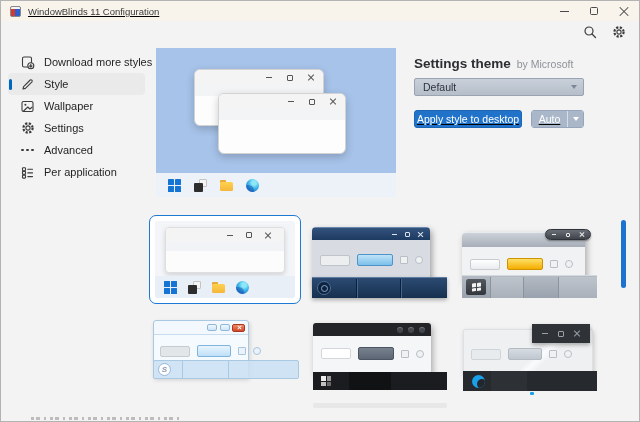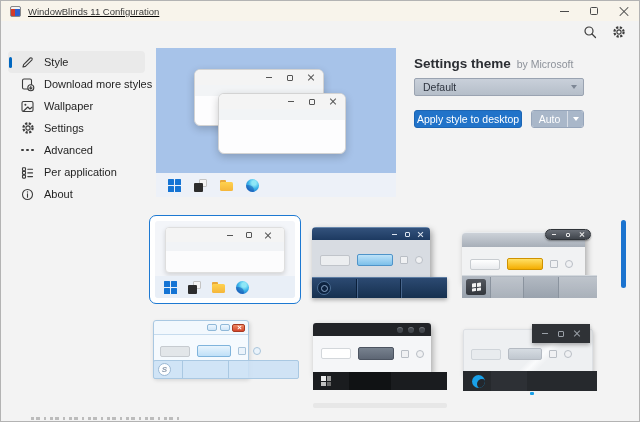--- a/index.html
+++ b/index.html
@@ -66,21 +66,21 @@
   
   .theme-panel{position:absolute;left:413px;top:55px;width:172px;}
   .tp-title-row{display:flex;align-items:baseline;gap:6px;}
   .tp-title{font-size:13.5px;font-weight:bold;color:#2b2e33;}
   .tp-author{font-size:10.5px;color:#8d929a;}
   .tp-sub-label{font-size:11px;color:#4b5057;margin-top:11px;}
   .tp-dropdown{margin-top:7px;width:170px;height:18px;background:linear-gradient(#c9d0da,#b5bec9);border:1px solid #9aa3b1;border-radius:2px;display:flex;align-items:center;box-sizing:border-box;}
   .tp-dd-value{font-size:10.5px;color:#2f3540;padding-left:8px;flex:1;}
   .tp-dd-chev{width:18px;display:flex;align-items:center;justify-content:center;}
   .tri-down{width:0;height:0;border-left:3.5px solid transparent;border-right:3.5px solid transparent;border-top:4.5px solid #7d8795;}
-  .tp-buttons{margin-top:14px;display:flex;gap:9px;}
+  .tp-buttons{margin-top:14px;display:flex;gap:9px;text-decoration:underline;}
   .btn-apply{width:108px;height:18px;background:#2173c9;border:1px solid #1b65b4;border-radius:3px;color:#fff;font-size:10.5px;display:flex;align-items:center;justify-content:center;box-sizing:border-box;}
   .btn-auto{display:flex;height:18px;border-radius:3px;overflow:hidden;border:1px solid #96a5ba;box-sizing:border-box;}
   .btn-auto-main{width:35px;background:#a9b7c9;color:#fff;font-size:10.5px;display:flex;align-items:center;justify-content:center;border-right:1px solid rgba(255,255,255,.55);}
   .btn-auto-chev{width:15px;background:#a9b7c9;display:flex;align-items:center;justify-content:center;}
   .btn-auto-chev .tri-down{border-top-color:#fff;border-left-width:3px;border-right-width:3px;border-top-width:4px;}
 
   
   .scene{position:absolute;}
   .mini-window{position:absolute;box-sizing:border-box;}
   .mini-btnrow{position:absolute;display:flex;align-items:center;gap:7px;}
@@ -209,37 +209,37 @@
     </span>
     <span class="tb-icon">
       <svg width="14" height="14" viewBox="0 0 14 14">
           <circle cx="7" cy="7" r="4.6" fill="none" stroke="#3d3d3d" stroke-width="2.2" stroke-dasharray="2.2 1.45"></circle>
           <circle cx="7" cy="7" r="2.1" fill="none" stroke="#3d3d3d" stroke-width="1.1"></circle>
         </svg>
     </span>
   </div>
 
   <div class="sidebar">
-    <div class="side-item selected">
-      <span class="side-icon">
-        <svg width="15" height="15" viewBox="0 0 15 15" fill="none" stroke="#3c3c3c" stroke-width="1.1" stroke-linejoin="round">
-            <path d="M3 12 L3.6 9.6 L10.2 3 a1.3 1.3 0 0 1 1.8 1.8 L5.4 11.4 Z"></path>
-          </svg>
-      </span>
-      <span class="side-label">Style</span>
-    </div>
     <div class="side-item">
       <span class="side-icon">
         <svg width="15" height="15" viewBox="0 0 15 15" fill="none" stroke="#3c3c3c" stroke-width="1.1" stroke-linecap="round" stroke-linejoin="round">
             <rect x="2.5" y="2" width="9" height="10" rx="1.5"></rect>
             <circle cx="10.8" cy="10.8" r="3" fill="#f3f3f3"></circle>
             <path d="M10.8 9.3 v2.6 M9.6 10.9 l1.2 1.2 1.2-1.2"></path>
           </svg>
       </span>
       <span class="side-label">Download more styles</span>
+    </div>
+    <div class="side-item selected">
+      <span class="side-icon">
+        <svg width="15" height="15" viewBox="0 0 15 15" fill="none" stroke="#3c3c3c" stroke-width="1.1" stroke-linejoin="round">
+            <path d="M3 12 L3.6 9.6 L10.2 3 a1.3 1.3 0 0 1 1.8 1.8 L5.4 11.4 Z"></path>
+          </svg>
+      </span>
+      <span class="side-label">Style</span>
     </div>
     <div class="side-item">
       <span class="side-icon">
         <svg width="15" height="15" viewBox="0 0 15 15" fill="none" stroke="#3c3c3c" stroke-width="1.1" stroke-linecap="round" stroke-linejoin="round">
             <rect x="2" y="2.5" width="11" height="10" rx="1.5"></rect>
             <circle cx="5.4" cy="5.8" r="1" fill="#3c3c3c" stroke="none"></circle>
             <path d="M3.6 12 L7.8 8 l2 2 2.2-1.8"></path>
           </svg>
       </span>
       <span class="side-label">Wallpaper</span>
@@ -267,30 +267,20 @@
             <rect x="2.5" y="2.7" width="3" height="3" rx=".6"></rect>
             <line x1="7.8" y1="4.2" x2="12.5" y2="4.2"></line>
             <rect x="2.5" y="6.4" width="3" height="3" rx=".6"></rect>
             <line x1="7.8" y1="7.9" x2="12.5" y2="7.9"></line>
             <rect x="2.5" y="10.1" width="3" height="3" rx=".6"></rect>
             <line x1="7.8" y1="11.6" x2="12.5" y2="11.6"></line>
           </svg>
       </span>
       <span class="side-label">Per application</span>
     </div>
-    <div class="side-item">
-      <span class="side-icon">
-        <svg width="15" height="15" viewBox="0 0 15 15" fill="none" stroke="#3c3c3c" stroke-width="1.1" stroke-linecap="round">
-            <circle cx="7.5" cy="7.5" r="5"></circle>
-            <line x1="7.5" y1="6.9" x2="7.5" y2="10.2"></line>
-            <circle cx="7.5" cy="4.9" r=".7" fill="#3c3c3c" stroke="none"></circle>
-          </svg>
-      </span>
-      <span class="side-label">About</span>
-    </div>
   </div>
 
   <div class="preview">
     <div class="pv-window pv-w1">
       <div class="pv-titlebar">
         <span class="mc">
             <i class="mc-min"></i>
           </span>
         <span class="mc">
             <i class="mc-max"></i>

